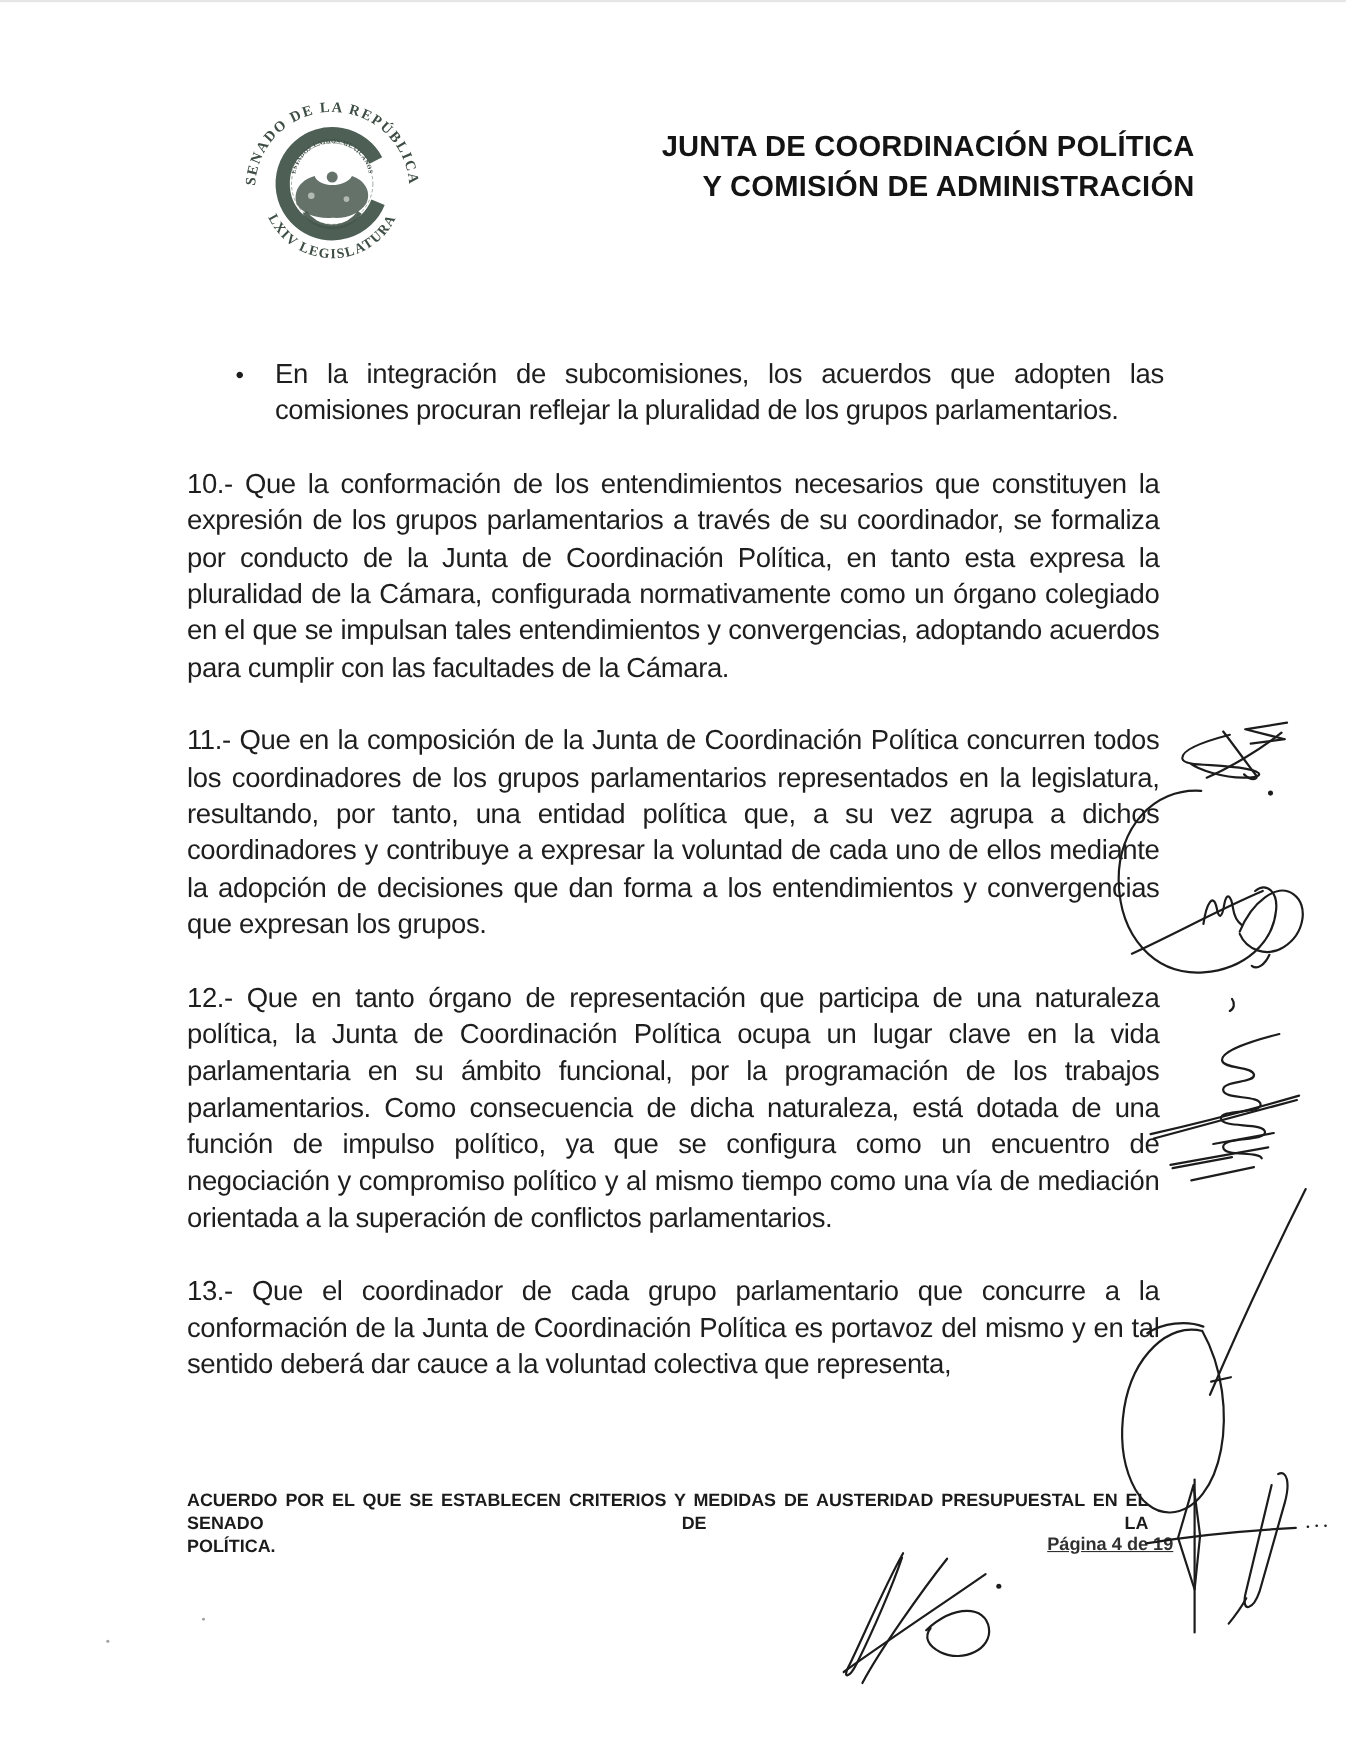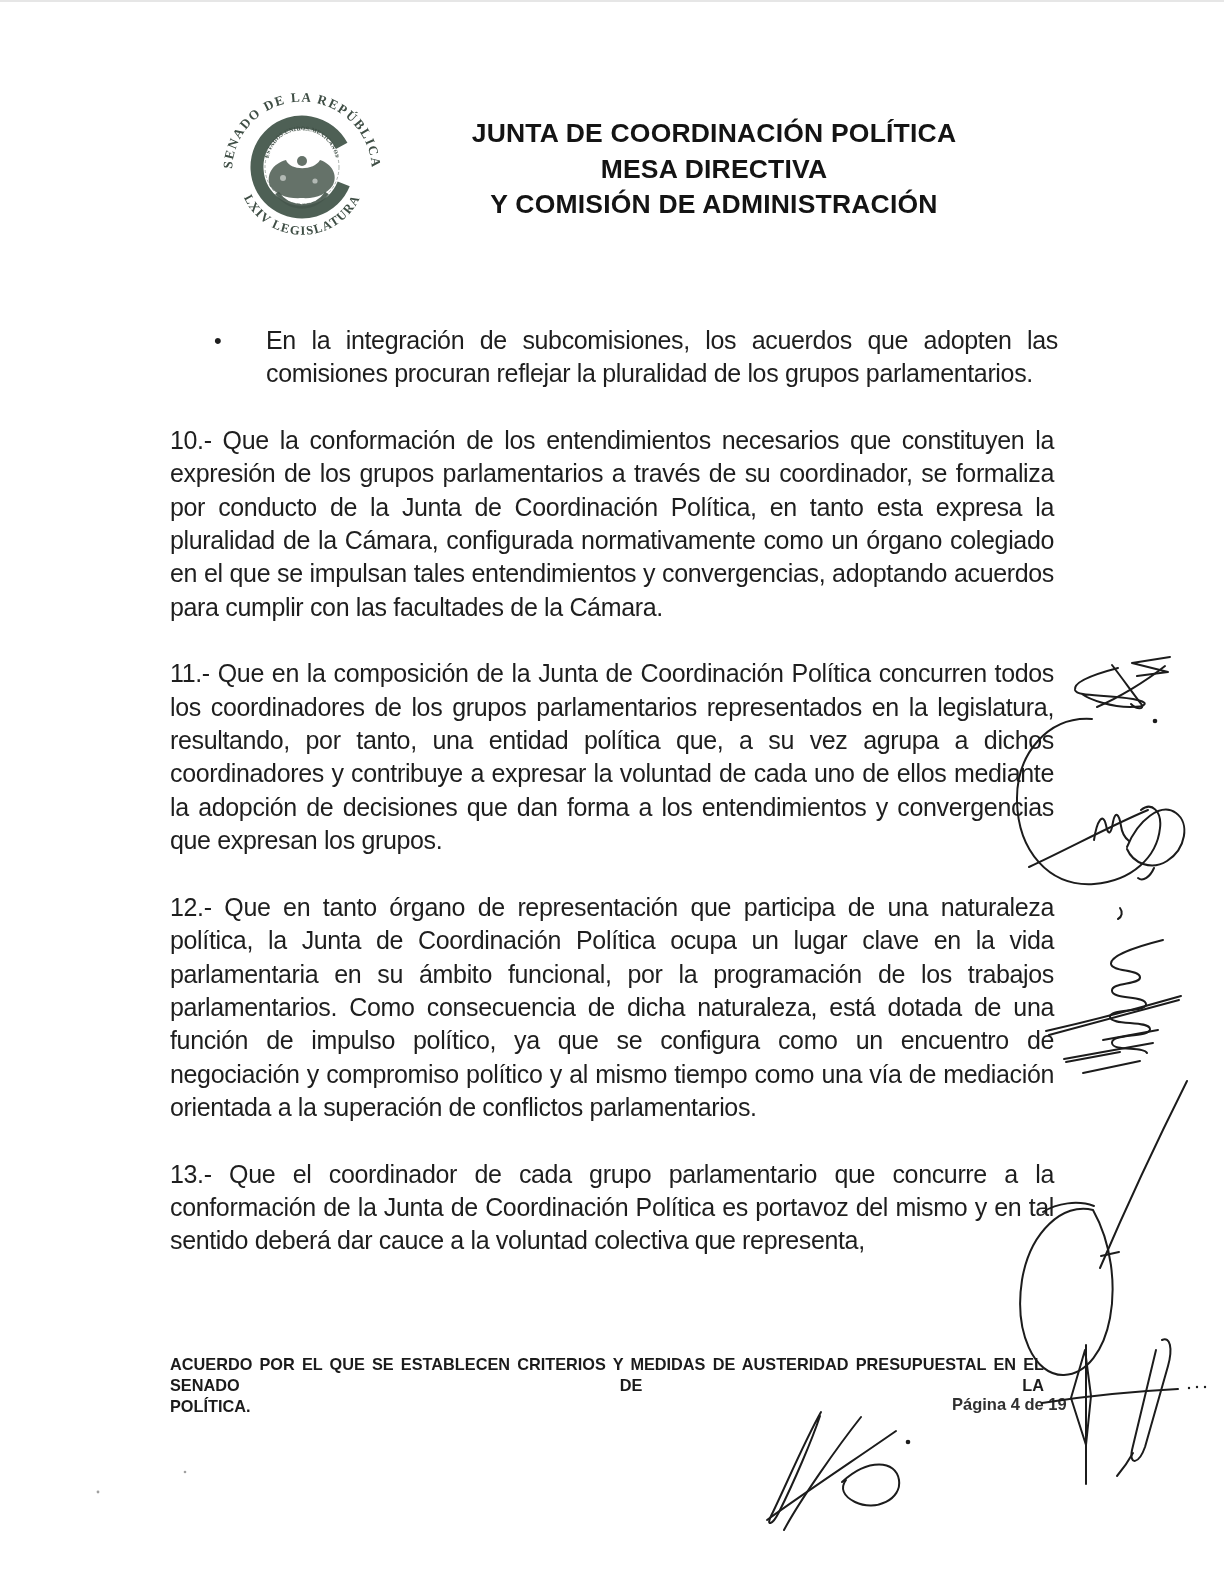--- a/index.html
+++ b/index.html
@@ -13,47 +13,47 @@
     color: #1d1d1d;
   }
   .scan-edge {
     position: absolute; top: 0; left: 0; right: 0; height: 2px;
     background: #dcdcdc; opacity: .7;
   }
   .seal-wrap {
     position: absolute; left: 211px; top: 82px; width: 182px; height: 162px;
   }
   .title-block {
-    position: absolute; left: 383px; top: 116px; width: 662px;
-    text-align: center; font-weight: bold; font-size: 26.5px;
+    position: absolute; left: 424px; top: 116px; width: 662px;
+    text-align: right; font-weight: bold; font-size: 26.5px;
     line-height: 35.5px; color: #141414; letter-spacing: .2px;
   }
   .content {
     position: absolute; left: 170px; top: 324px; width: 888px;
     font-size: 25px; line-height: 33.4px; letter-spacing: -.35px;
     color: #1e1e1e;
   }
   .bullet-row { display: flex; margin: 0 0 33px 0; }
   .bullet-marker {
     flex: 0 0 80px; width: 80px; box-sizing: border-box;
     padding-left: 44px; font-size: 22px;
   }
-  .bullet-text { flex: 1 1 auto; text-align: justify; margin-left: 16px; }
+  .bullet-text { flex: 1 1 auto; text-align: justify; }
   .para { text-align: justify; margin: 0 4px 33px 0; }
   .para:last-child { margin-bottom: 0; }
   .footer-note {
     position: absolute; left: 170px; top: 1354px; width: 874px;
     font-size: 16.3px; font-weight: 700; line-height: 21px;
     color: #1b1b1b; letter-spacing: 0;
   }
   .footer-line1 { text-align: justify; text-align-last: justify; white-space: nowrap; }
   .footer-line1 { white-space: normal; }
   .page-label {
     position: absolute; left: 952px; top: 1395px;
-    font-size: 16.5px; font-weight: 600; color: #303030;
+    font-size: 16.5px; font-weight: 600; color: #303030; text-decoration: underline;
   }
   .sig-layer {
     position: absolute; left: 0; top: 0; width: 1224px; height: 1584px;
     pointer-events: none;
   }
   .sig-layer path { fill: none; stroke: #1c1c1c; stroke-width: 2; stroke-linecap: round; stroke-linejoin: round; }
   .seal-svg text { font-family: "Liberation Serif", serif; }
 </style>
 </head>
 <body>
@@ -86,21 +86,20 @@
         <textPath href="#arcBottom" startOffset="50%" text-anchor="middle">LXIV LEGISLATURA</textPath>
       </text>
       <text font-size="5.6" font-weight="bold" fill="#3f4e45" letter-spacing="0.4">
         <textPath href="#arcInner" startOffset="50%" text-anchor="middle">ESTADOS UNIDOS MEXICANOS</textPath>
       </text>
     </svg>
   </div>
 
   <div class="title-block">
     <div>JUNTA DE COORDINACIÓN POLÍTICA</div>
-    <div>MESA DIRECTIVA</div>
     <div>Y COMISIÓN DE ADMINISTRACIÓN</div>
   </div>
 
   <div class="content">
     <div class="bullet-row">
       <div class="bullet-marker">•</div>
       <div class="bullet-text">En la integración de subcomisiones, los acuerdos que adopten las comisiones procuran reflejar la pluralidad de los grupos parlamentarios.</div>
     </div>
     <p class="para">10.- Que la conformación de los entendimientos necesarios que constituyen la expresión de los grupos parlamentarios a través de su coordinador, se formaliza por conducto de la Junta de Coordinación Política, en tanto esta expresa la pluralidad de la Cámara, configurada normativamente como un órgano colegiado en el que se impulsan tales entendimientos y convergencias, adoptando acuerdos para cumplir con las facultades de la Cámara.</p>
     <p class="para">11.- Que en la composición de la Junta de Coordinación Política concurren todos los coordinadores de los grupos parlamentarios representados en la legislatura, resultando, por tanto, una entidad política que, a su vez agrupa a dichos coordinadores y contribuye a expresar la voluntad de cada uno de ellos mediante la adopción de decisiones que dan forma a los entendimientos y convergencias que expresan los grupos.</p>

